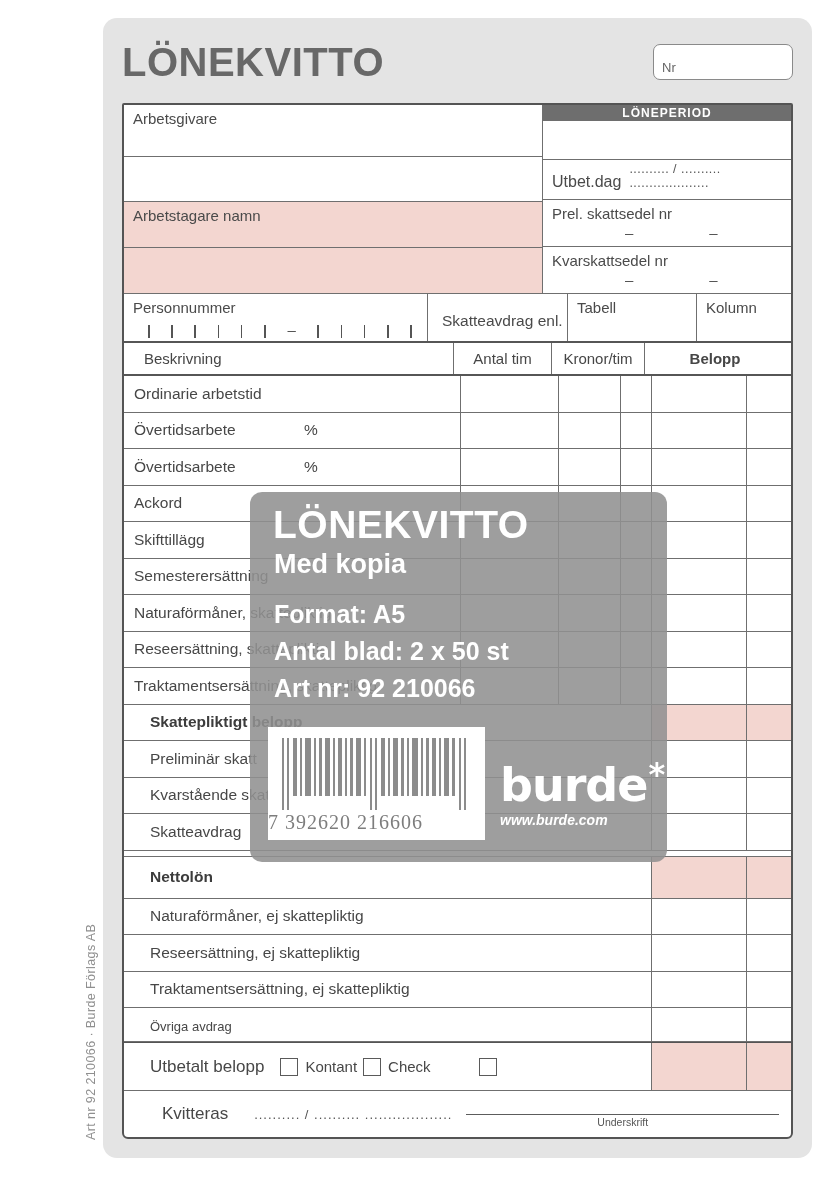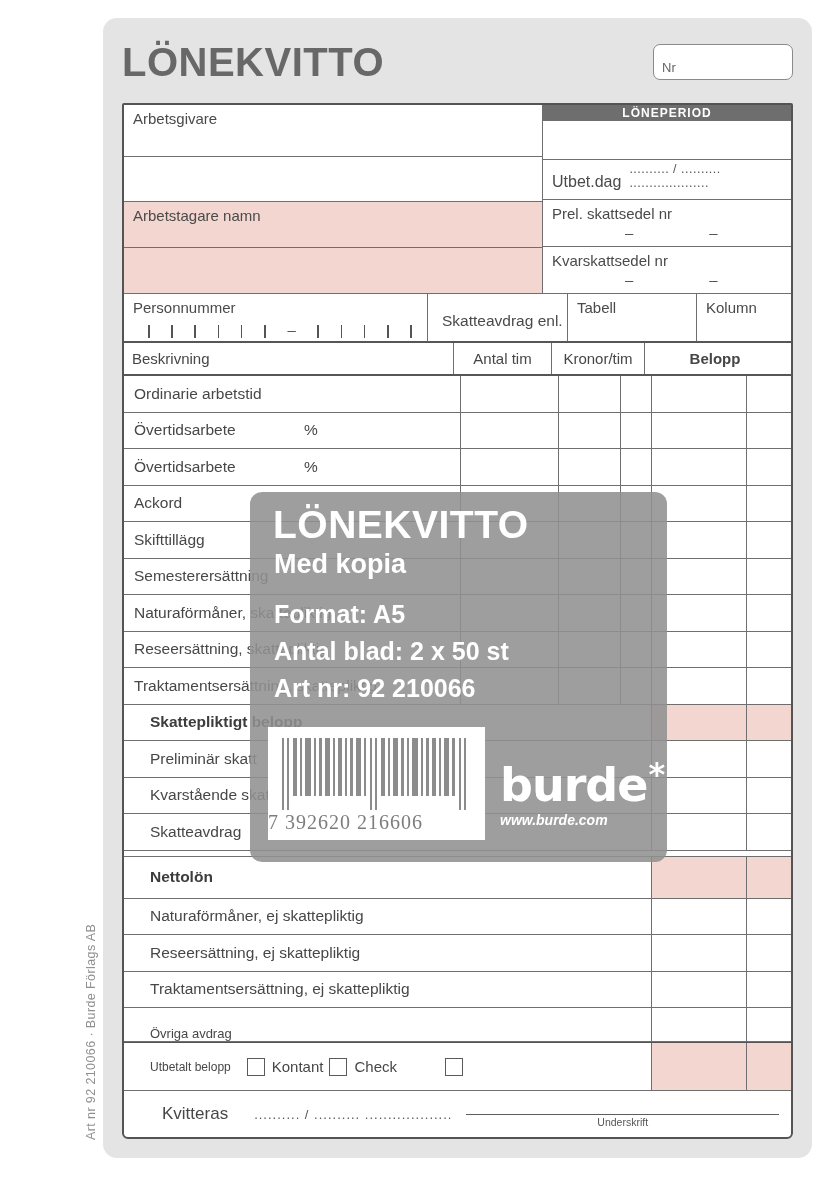--- a/index.html
+++ b/index.html
@@ -43,45 +43,45 @@
   .c-pn { width: 304px; } .c-sa { width: 140px; display:flex; align-items:center; padding-left:14px; padding-top:6px; }
   .c-tb { width: 129px; } .c-kol { width: 94px; }
   .ticks { position: absolute; left: 24px; bottom: 3px; width: 264px; display: flex;
            justify-content: space-between; align-items: flex-end; }
   .tick { width: 1.5px; height: 13px; background: #555; }
   .tickdash { font-size: 15px; color: #555; line-height: 10px; position: relative; top: -3px; }
 
   .thead { display: flex; height: 33px; border-bottom: 2px solid #565656; }
   .thead > div { display: flex; align-items: center; justify-content: center;
                  font-size: 15px; color: #464646; border-right: 1px solid #6f6f6f; }
-  .th-desc { width: 330px; justify-content: flex-start !important; padding-left: 8px; }
+  .th-desc { width: 330px; justify-content: flex-start !important; padding-left: 20px; }
   .th-antal { width: 98px; } .th-kr { width: 93px; } .th-bel { width: 140px; border-right: none !important; font-weight: bold; }
 
   .row { display: flex; height: 36.5px; border-bottom: 1px solid #6f6f6f; }
   .row .c { height: 100%; }
   .c-desc { width: 336px; display: flex; align-items: center; padding-left: 10px; position: relative; }
   .c-desc-span { width: 527px; display: flex; align-items: center; padding-left: 26px; position: relative; }
   .c-antal { width: 98px; border-left: 1px solid #6f6f6f; }
   .c-kr { width: 62px; border-left: 1px solid #6f6f6f; }
   .c-kro { width: 31px; border-left: 1px solid #6f6f6f; }
   .c-bel { width: 95px; border-left: 1px solid #6f6f6f; }
   .c-ore { width: 45px; border-left: 1px solid #6f6f6f; }
   .rlbl { font-size: 15.5px; color: #474747; }
   .pct { position: absolute; left: 180px; font-size: 15.5px; color: #474747; }
   .bold .rlbl { font-weight: bold; color: #3c3c3c; }
   .gap-row { height: 6px; background: #fff; border-bottom: 1px solid #6f6f6f; }
   .row-netto { height: 42px; }
   .row-ovriga { height: 34px; }
-  .row-ovriga .c-desc-span { align-items: flex-end; padding-top: 4px; }
+  .row-ovriga .c-desc-span { align-items: center; padding-top: 4px; }
   .row-ovriga .rlbl { font-size: 13px; }
   .pinkcell { background: #f3d6d0; }
 
   .row-utbetalt { height: 49px; border-top: 1.5px solid #545454; }
   .row-utbetalt .c-desc-span { gap: 0; }
-  .row-utbetalt .rlbl { font-size: 12px; }
+  .row-utbetalt .rlbl { font-size: 17px; }
   .cb { width: 18px; height: 18px; border: 1.5px solid #5a5a5a; background: #fff; display: inline-block; }
   .cb1 { margin-left: 16px; } .cblbl { font-size: 15px; color: #474747; margin-left: 7px; }
   .cb2 { margin-left: 6px; } .cb3 { margin-left: 48px; }
 
   .row-kvitteras { height: 46px; border-bottom: none; align-items: center; padding: 0 12px 0 10px; margin-left: 28px; }
   .kv-lbl { font-size: 17px; color: #474747; }
   .kv-dots { font-size: 13px; color: #555; letter-spacing: 1px; margin-left: 26px; }
   .sig { flex: 1; margin-left: 14px; position: relative; top: 7px; }
   .sig-line { border-top: 1px solid #5c5c5c; }
   .sig-sub { text-align: center; font-size: 10.5px; color: #555; margin-top: 1px; }

